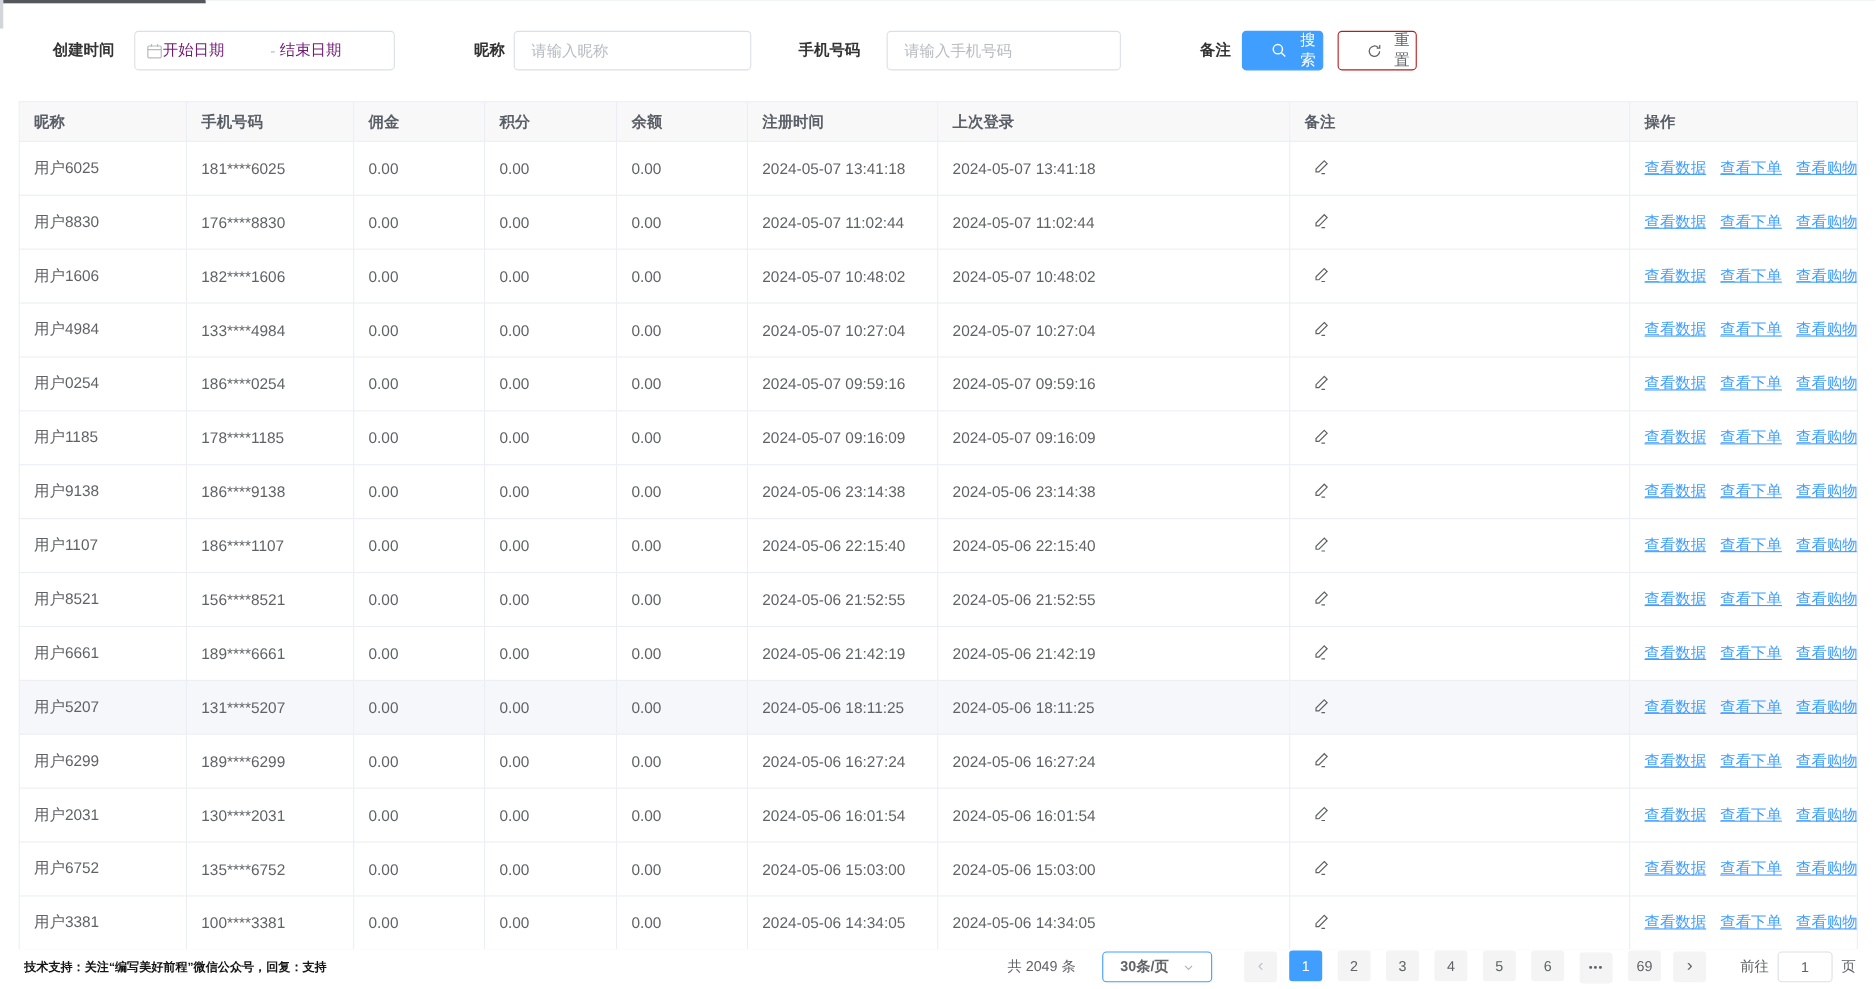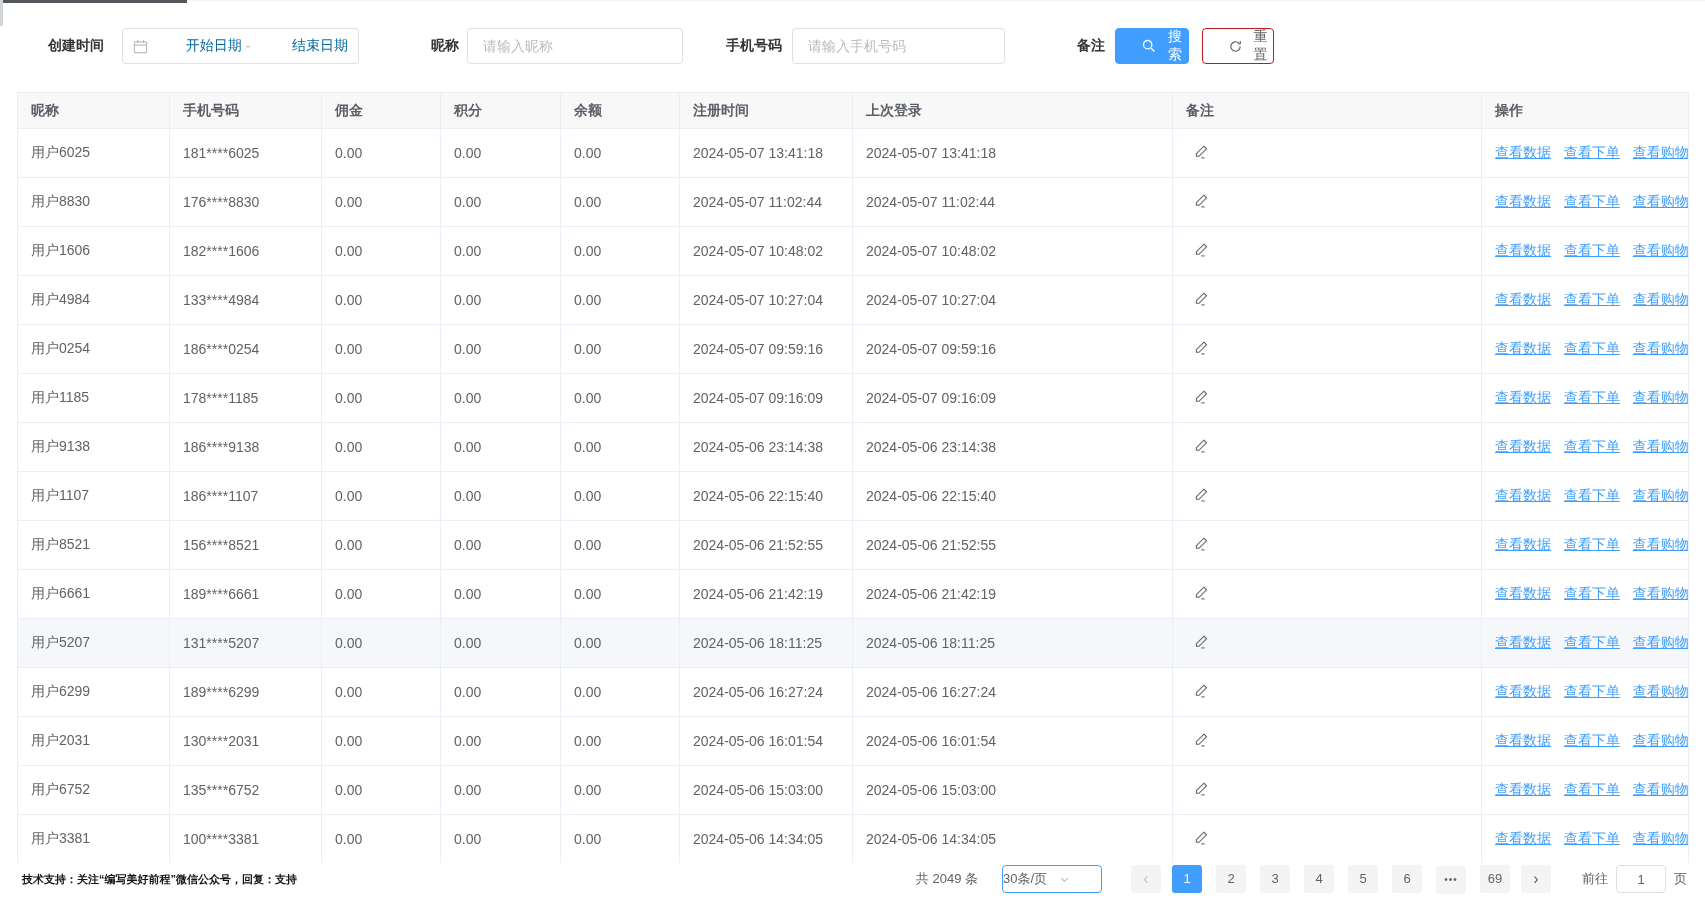--- a/index.html
+++ b/index.html
@@ -10,27 +10,27 @@
   
   .edge-strip-left { position:absolute; left:0; top:0; width:3px; height:26px; background:#d2d6da; }
   .edge-line-top { position:absolute; left:3px; top:0; width:184px; height:3px; background:#54575b; }
   .edge-line-faint { position:absolute; left:187px; top:0; right:0; height:1px; background:#f2f3f4; }
 
   
   .filter-bar { display:flex; align-items:center; height:92px; padding-left:48px; font-size:14px; }
   .f-label { font-weight:700; color:#333; white-space:nowrap; }
   .date-range { width:237px; height:36px; border:1px solid #dcdfe6; border-radius:4px;
     display:flex; align-items:center; padding:0 10px; margin-left:18px; color:#b8bcc2; cursor:pointer; background:#fff; }
-  .date-range .ph { flex:1; text-align:right; color:#0369a1; }
+  .date-range .ph { flex:1; text-align:left; color:#701a75; }
   .date-range .sep { color:#b8bcc2; padding:0 4px; }
   .f-input { height:36px; border:1px solid #dcdfe6; border-radius:4px; padding:0 15px;
     font-size:14px; color:#606266; outline:none; font-family:inherit; }
   .f-input::placeholder { color:#b8bcc2; }
   .nickname-input { width:216px; margin-left:8px; }
-  .phone-input { width:213px; margin-left:10px; }
+  .phone-input { width:213px; margin-left:24px; }
   .ml72 { margin-left:72px; } .ml43 { margin-left:43px; }
   .f-select { width:210px; height:36px; border:1px solid #dcdfe6; border-radius:4px;
     display:flex; align-items:center; justify-content:space-between; padding:0 12px 0 15px;
     margin-left:15px; color:#b8bcc2; cursor:pointer; background:#fff; }
   .btn { height:36px; border-radius:4px; display:inline-flex; align-items:center; justify-content:center;
     gap:6px; font-size:14px; cursor:pointer; font-family:inherit;padding-left:26px; }
   .btn-search { width:74px; margin-left:10px; background:#409eff; border:1px solid #409eff; color:#fff; }
   .btn-reset { width:72px; margin-left:13px; background:#fff; border:1px solid #b91c1c; color:#606266; }
   .icon svg { display:block; }
 
@@ -47,22 +47,22 @@
   .actions a { color:#409eff; text-decoration:underline; cursor:pointer; margin-right:9px; }
   .actions a:last-child { margin-right:0; }
 
   
   .footer { position:absolute; left:0; bottom:0; width:1705px; height:36px;
     display:flex; align-items:center; justify-content:space-between; padding:0 18px 4px 22px; background:#fff; }
   .support { font-size:11px; font-weight:700; color:#141414; }
   .pagination { display:flex; align-items:center; font-size:13px; color:#606266; }
   .total { margin-right:24px; }
   .size-select { width:100px; height:28px; border:1px solid #409eff; border-radius:4px;
-    display:flex; align-items:center; justify-content:flex-start; gap:12px; margin-right:22px;
-    color:#606266; cursor:pointer; background:#fff; }
+    display:flex; align-items:center; justify-content:center; gap:12px; margin-right:22px;
+    color:#606266; cursor:pointer; background:#fff;font-weight:bold; }
   .pg { min-width:30px; height:28px; margin:0 7px; background:#f4f4f5; border:none; border-radius:3px;
     display:inline-flex; align-items:center; justify-content:center; font-size:13px; color:#606266;
     cursor:pointer; font-family:inherit; padding:0 4px; }
   .pg.active { background:#409eff; color:#fff; }
   .pg.prev { color:#c0c4cc; font-size:16px; margin-right:4px; }
   .pg.next { color:#606266; font-size:16px; margin-left:4px; }
   .pg.more { letter-spacing:1px; font-size:10px; color:#606266; }
   .goto-label { margin-left:24px; }
   .goto-input { width:50px; height:28px; border:1px solid #dcdfe6; border-radius:4px;
     text-align:center; margin:0 8px; font-size:13px; color:#606266; outline:none; font-family:inherit; }

